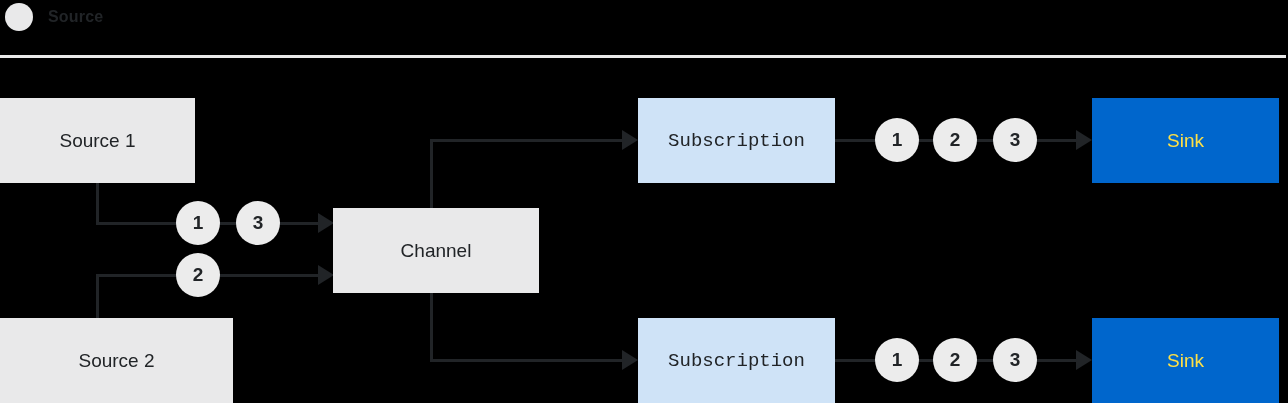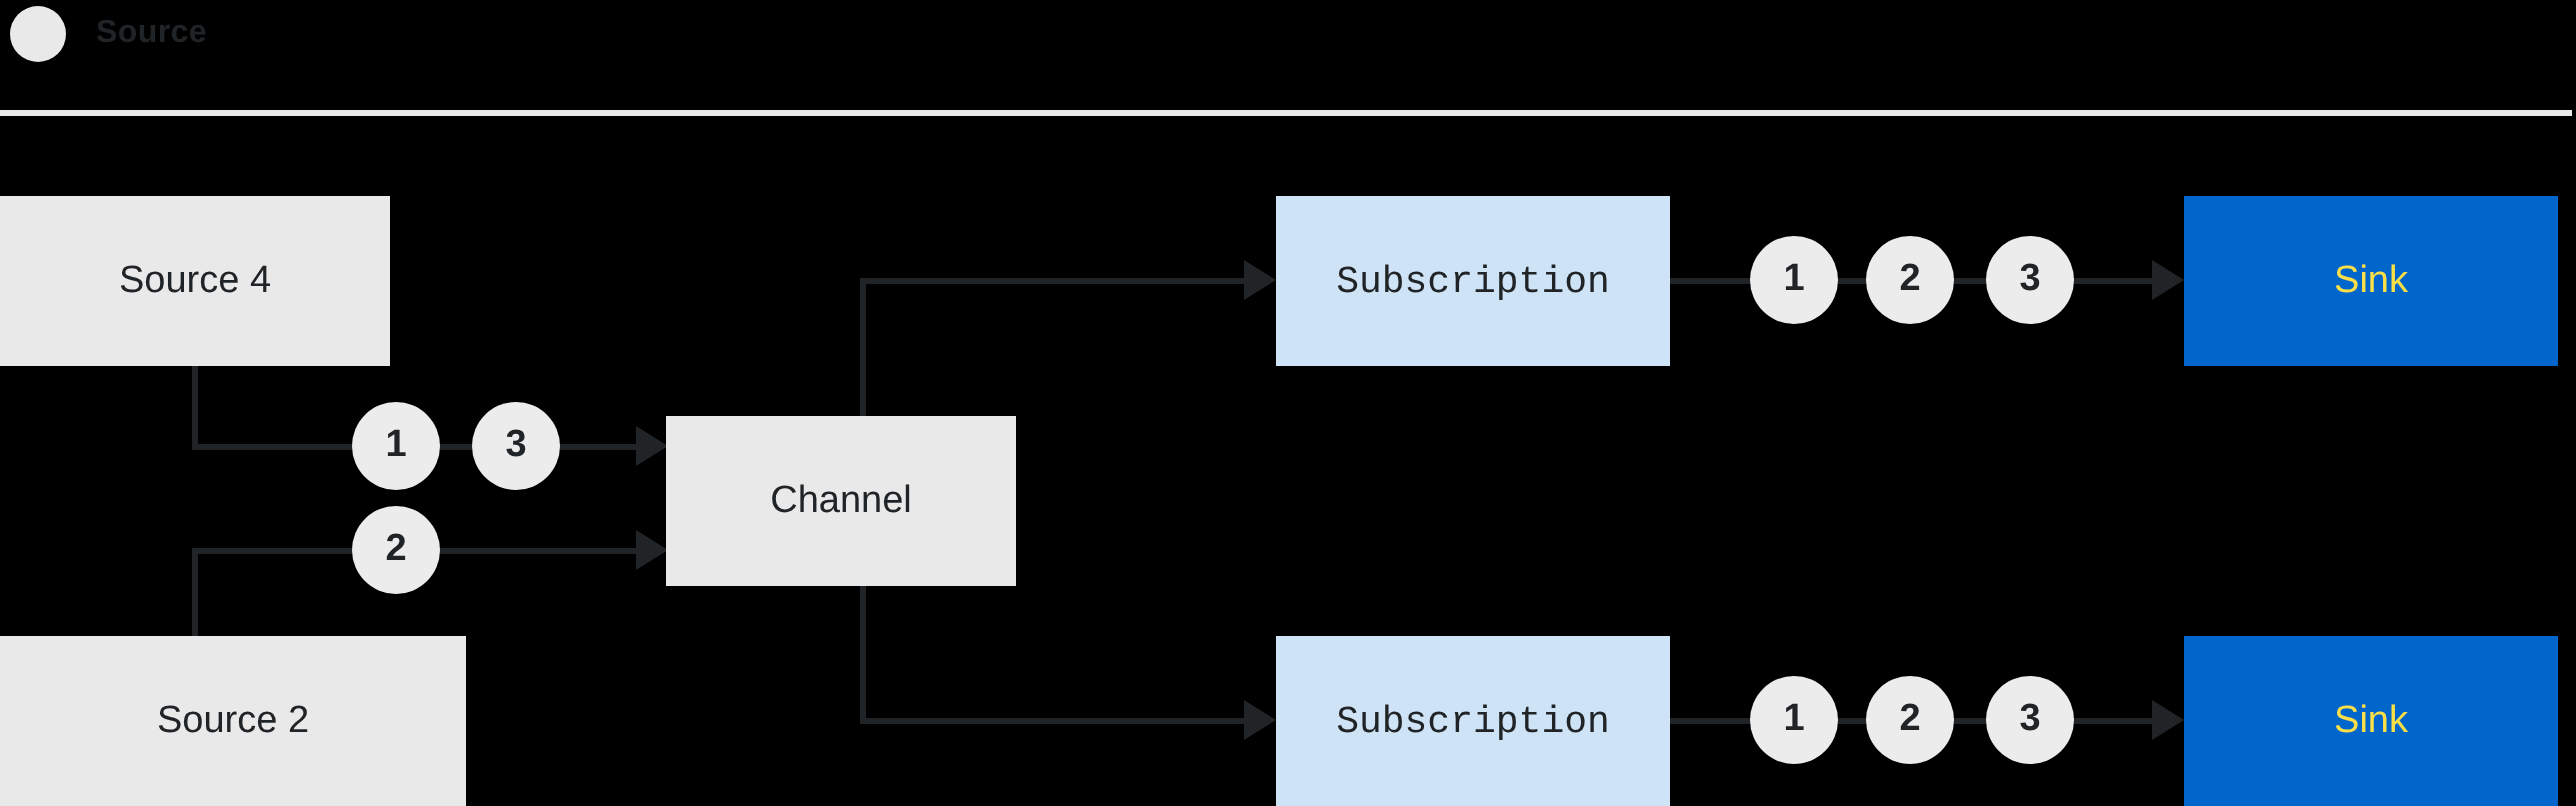--- a/index.html
+++ b/index.html
@@ -124,26 +124,26 @@
   <div class="event-circle" style="left:933px; top:118px;">2</div>
   <div class="event-circle" style="left:993px; top:118px;">3</div>
 
   <div class="edge-line" style="left:835px; top:359px; width:243px; height:3px;"></div>
   <div class="arrowhead" style="left:1076px; top:350px;"></div>
   <div class="event-circle" style="left:875px; top:338px;">1</div>
   <div class="event-circle" style="left:933px; top:338px;">2</div>
   <div class="event-circle" style="left:993px; top:338px;">3</div>
 
   <div class="node node-gray" style="left:0; top:98px; width:195px;">
-    <span>Source 4</span>
+    <span>Source 1</span>
   </div>
   <div class="node node-gray" style="left:0; top:318px; width:233px;">
     <span>Source 2</span>
   </div>
-  <div class="node node-gray" style="left:333px; top:208px; width:175px;">
+  <div class="node node-gray" style="left:333px; top:208px; width:206px;">
     <span>Channel</span>
   </div>
   <div class="node node-blue" style="left:638px; top:98px; width:197px;">
     <span>Subscription</span>
   </div>
   <div class="node node-blue" style="left:638px; top:318px; width:197px;">
     <span>Subscription</span>
   </div>
   <div class="node node-sink" style="left:1092px; top:98px; width:187px;">
     <span>Sink</span>

